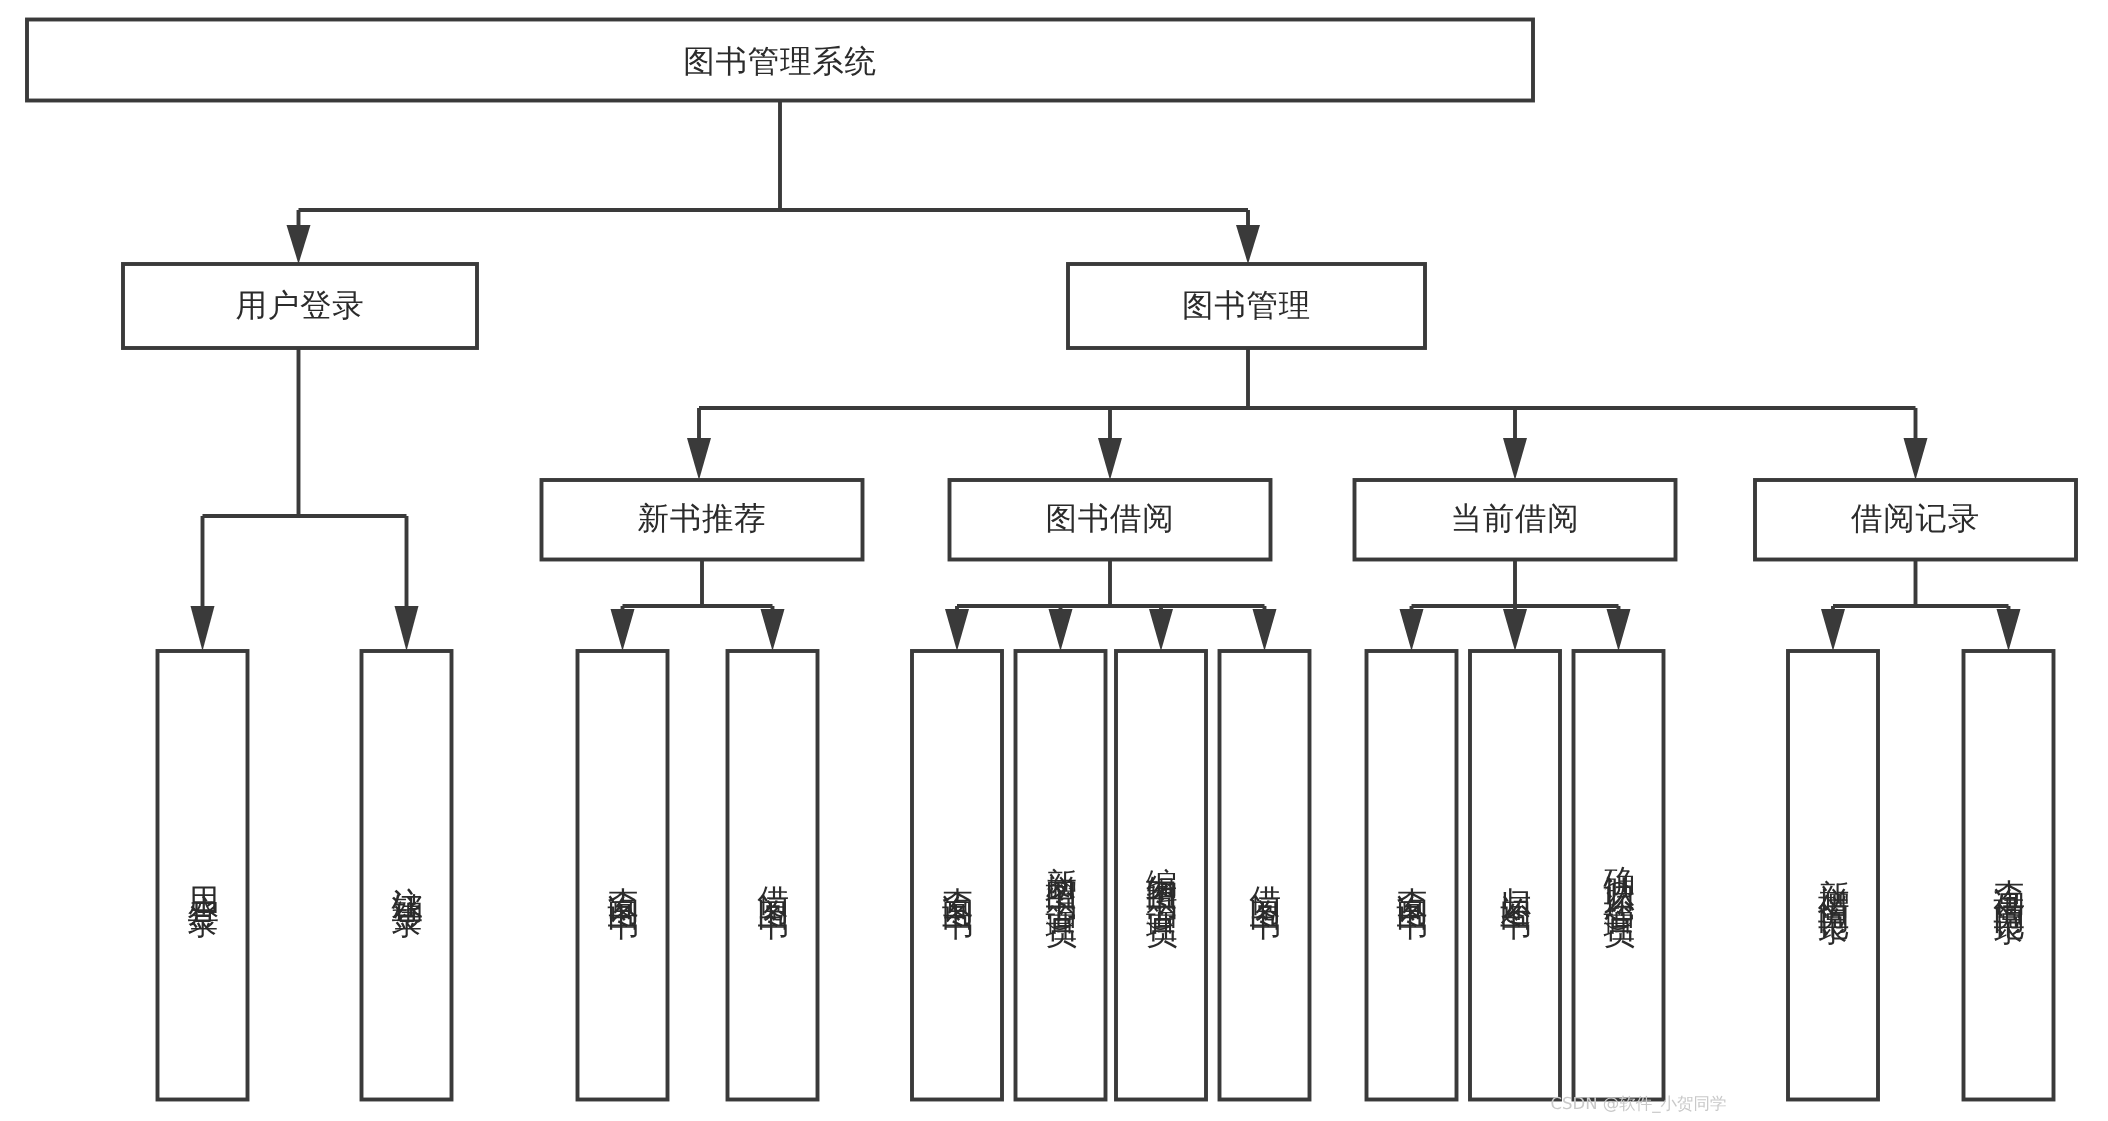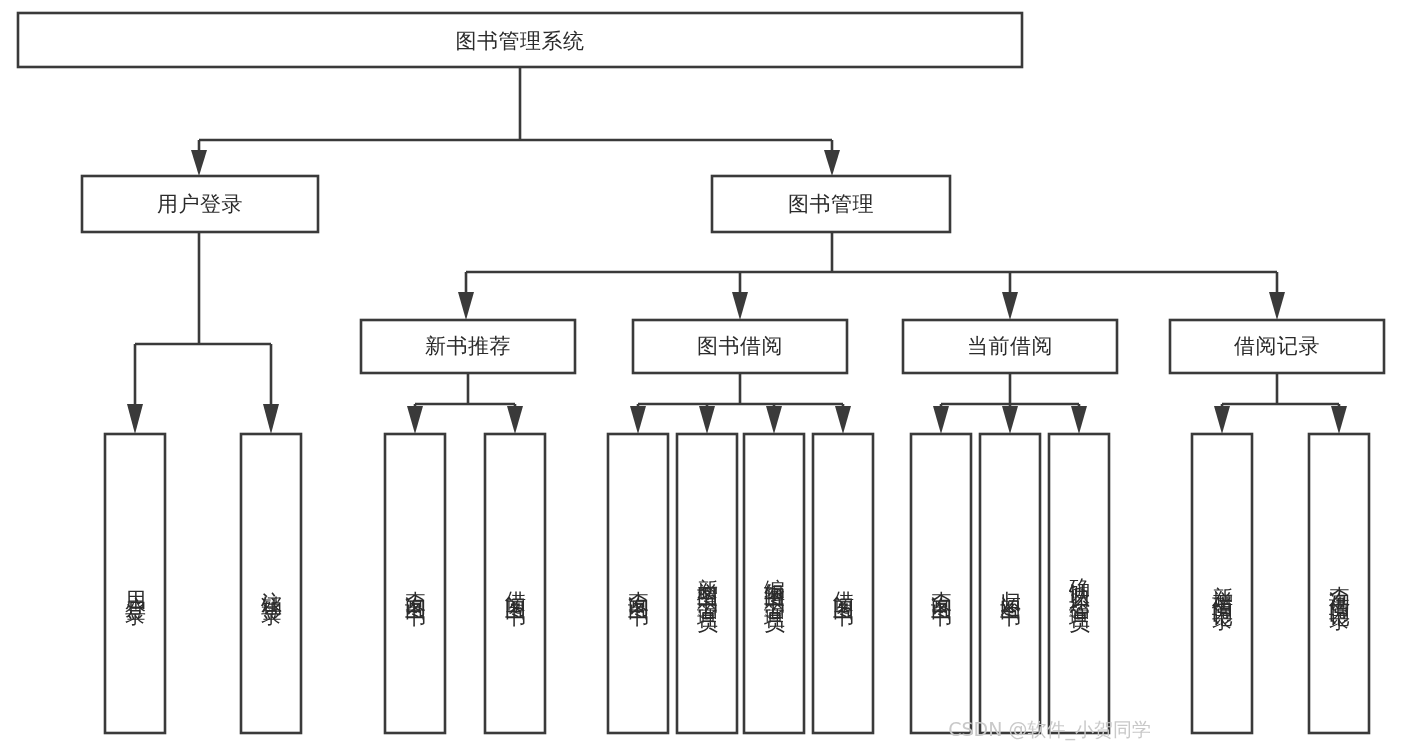--- a/index.html
+++ b/index.html
@@ -67,21 +67,21 @@
     display: flex;
     align-items: center;
     justify-content: center;
     pointer-events: none;
   }
   .watermark {
     position: absolute;
     right: 10px;
     bottom: 4px;
     font-family: "DejaVu Sans", "Liberation Sans", sans-serif;
-    font-size: 19px;
+    font-size: 11px;
     color: #c9c9c9;
     white-space: nowrap;
     user-select: none;
   }
 </style>
 </head>
 <body>
 
 <div id="diagram-root">
 

